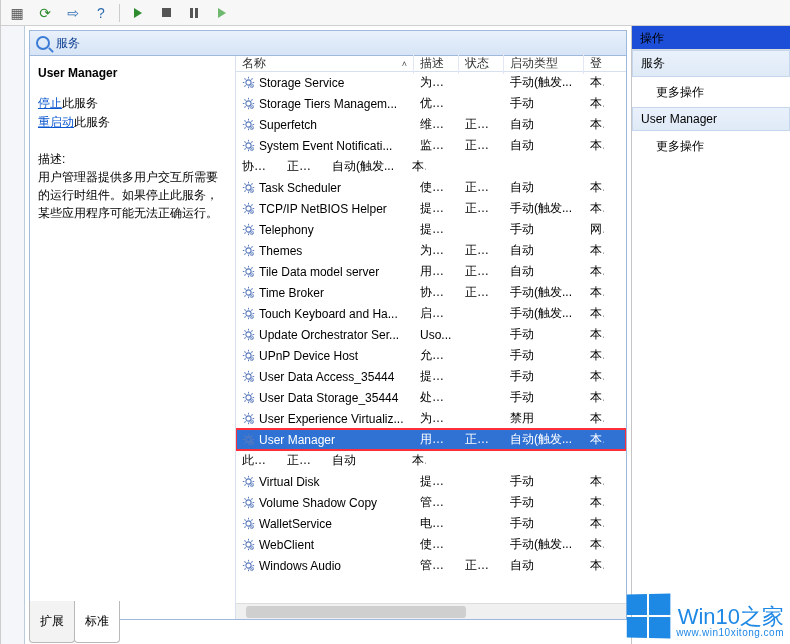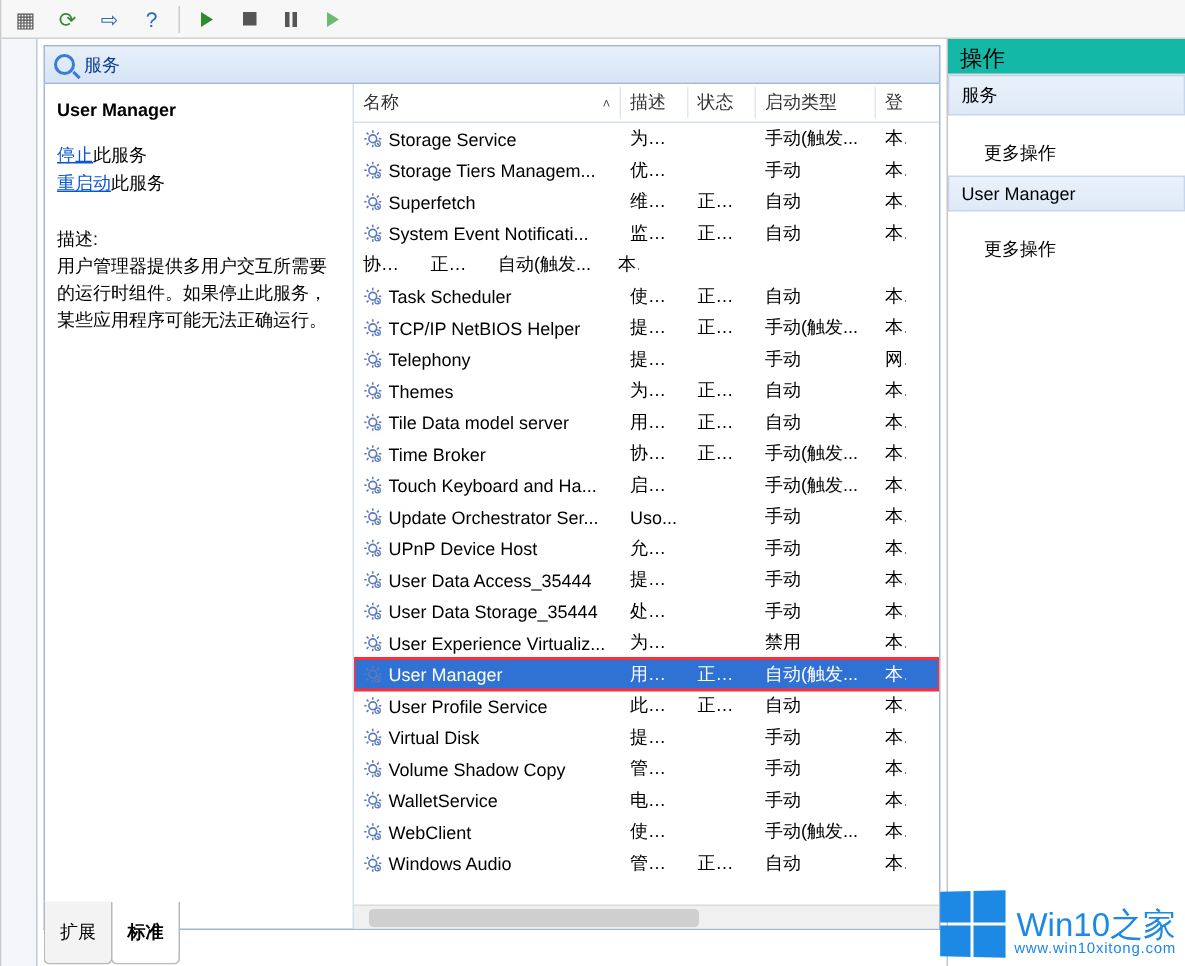--- a/index.html
+++ b/index.html
@@ -113,21 +113,21 @@
     border-left:1px solid #d6e0ef;
     display:flex; flex-direction:column;
     min-width:0;
   }
   .thead {
     display:flex;
     border-bottom:1px solid #d6e0ef;
     background:#fff;
     font-size:12px;
     color:#333;
-    height:26px;
+    height:16px;
     align-items:center;
     user-select:none;
   }
   .th {
     border-right:1px solid #e2e8f3;
     padding:2px 6px;
     display:flex;align-items:center;
     overflow:hidden;white-space:nowrap;text-overflow:ellipsis;
   }
   .col-name { width:178px; }
@@ -179,38 +179,38 @@
   .btab {
     border:1px solid #b9b9b9;
     border-top:none;
     padding:12px 10px;
     font-size:12px;
     background:#f3f3f3;
     position:relative; top:1px;
     border-radius:0 0 4px 4px;
     margin-right:-1px;
   }
-  .btab.active { background:#fff;font-weight:bold; }
+  .btab.active { background:#fff; }
   
   .right-header {
     height:24px;
     border-bottom:1px solid #dcdcdc;
     padding:4px 8px;
-    font-size:15px;
-    background:#14b8a6;
+    font-size:12px;
+    background:#1d4ed8;
   }
   .right-section {
     background: linear-gradient(#e9f1fb,#dfeaf7);
     border:1px solid #c6d6ec;
     margin:0;
     padding:4px 8px;
     font-size:12px;
   }
   .right-item {
-    padding:17px 8px 6px 24px;
+    padding:7px 8px 6px 24px;
     font-size:12px;
     cursor:pointer;
   }
   
   .watermark {
     position:absolute;
     right:6px; bottom:6px;
     display:flex;align-items:flex-end;gap:8px;
     font-family:"Segoe UI","Microsoft YaHei",sans-serif;
   }
@@ -724,39 +724,20 @@
                     </svg>
                   </span>
                   <span>User Manager</span>
                 </div>
                 <div class="td col-desc">用户...</div>
                 <div class="td col-status">正在...</div>
                 <div class="td col-start">自动(触发...</div>
                 <div class="td col-last">本</div>
               </div>
               <div class="tr">
-                <div class="td col-name">
-                  <span class="gear-icon">
-                    <svg viewBox="0 0 16 16">
-                      <circle cx="8" cy="8" r="3.2" fill="none" stroke="#5b7bbd" stroke-width="1.3"></circle>
-                      <g stroke="#5b7bbd" stroke-width="1.3">
-                        <line x1="8" y1="1" x2="8" y2="3"></line>
-                        <line x1="8" y1="13" x2="8" y2="15"></line>
-                        <line x1="1" y1="8" x2="3" y2="8"></line>
-                        <line x1="13" y1="8" x2="15" y2="8"></line>
-                        <line x1="3" y1="3" x2="4.5" y2="4.5"></line>
-                        <line x1="11.5" y1="11.5" x2="13" y2="13"></line>
-                        <line x1="3" y1="13" x2="4.5" y2="11.5"></line>
-                        <line x1="11.5" y1="4.5" x2="13" y2="3"></line>
-                      </g>
-                      <circle cx="12" cy="12" r="2.2" fill="none" stroke="#5b7bbd" stroke-width="1"></circle>
-                    </svg>
-                  </span>
-                  <span>User Profile Service</span>
-                </div>
                 <div class="td col-desc">此服...</div>
                 <div class="td col-status">正在...</div>
                 <div class="td col-start">自动</div>
                 <div class="td col-last">本</div>
               </div>
               <div class="tr">
                 <div class="td col-name">
                   <span class="gear-icon">
                     <svg viewBox="0 0 16 16">
                       <circle cx="8" cy="8" r="3.2" fill="none" stroke="#5b7bbd" stroke-width="1.3"></circle>

